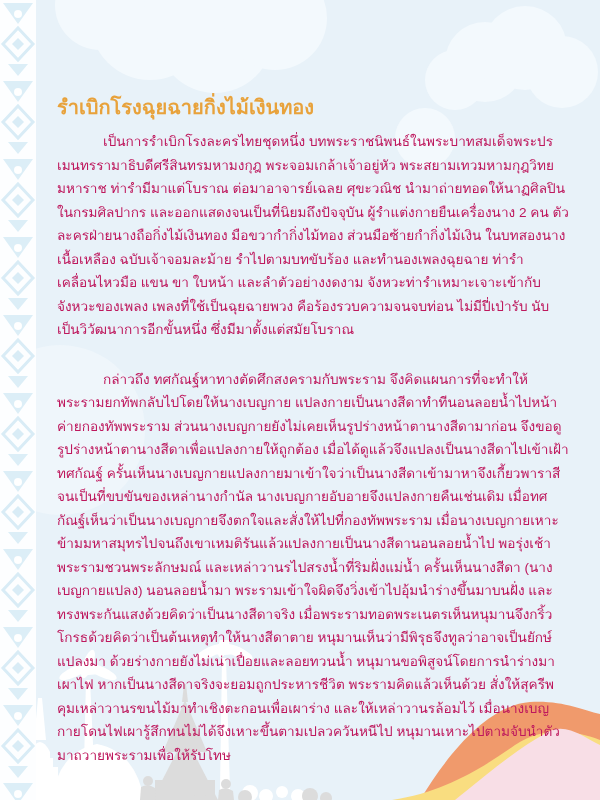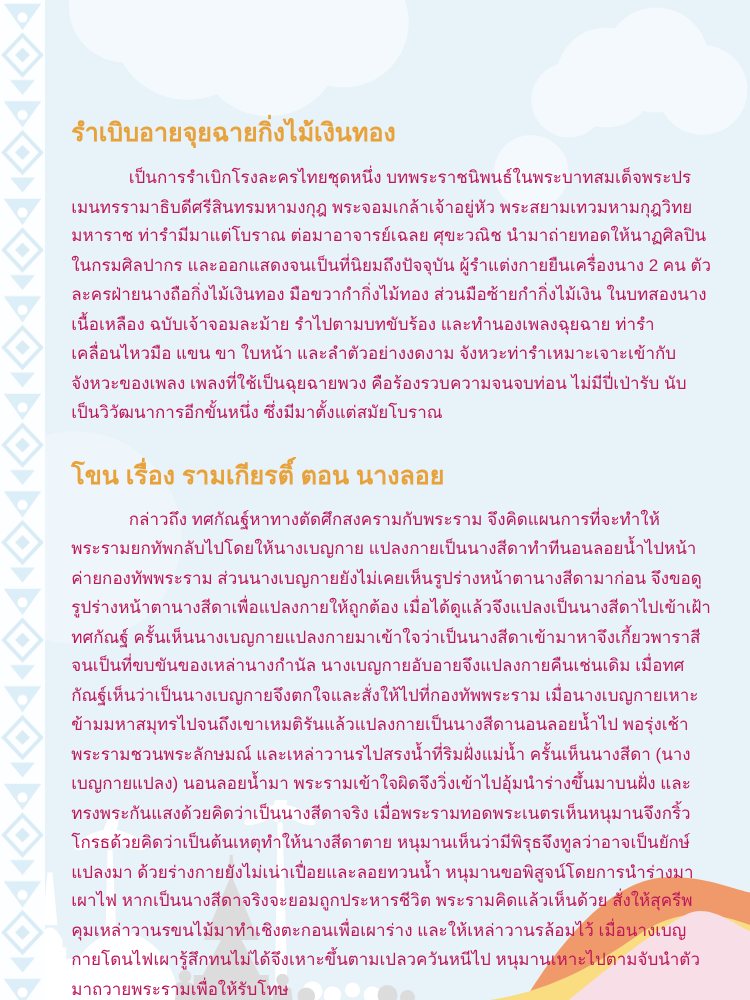--- a/index.html
+++ b/index.html
@@ -159,24 +159,23 @@
       </g>
 
       <path d="M420,160 C450,110 490,65 530,62 C562,60 582,70 600,74 L600,160 Z" fill="#F09A6C"></path>
       <path d="M392,160 C445,152 482,128 515,105 C548,84 578,92 600,100 L600,160 Z" fill="#F9DD80"></path>
       <path d="M455,160 C490,132 515,110 548,92 C566,82 585,98 600,105 L600,160 Z" fill="#F8DEE6"></path>
     </svg>
   </div>
 
   <div class="content">
     <section>
-      <h2 class="section-heading">รำเบิบอายจุยฉายกิ่งไม้เงินทอง</h2>
+      <h2 class="section-heading">รำเบิกโรงฉุยฉายกิ่งไม้เงินทอง</h2>
       <p class="section-body">เป็นการรำเบิกโรงละครไทยชุดหนึ่ง บทพระราชนิพนธ์ในพระบาทสมเด็จพระปรเมนทรรามาธิบดีศรีสินทรมหามงกุฎ พระจอมเกล้าเจ้าอยู่หัว พระสยามเทวมหามกุฎวิทยมหาราช ท่ารำมีมาแต่โบราณ ต่อมาอาจารย์เฉลย ศุขะวณิช นำมาถ่ายทอดให้นาฏศิลปินในกรมศิลปากร และออกแสดงจนเป็นที่นิยมถึงปัจจุบัน ผู้รำแต่งกายยืนเครื่องนาง 2 คน ตัวละครฝ่ายนางถือกิ่งไม้เงินทอง มือขวากำกิ่งไม้ทอง ส่วนมือซ้ายกำกิ่งไม้เงิน ในบทสองนางเนื้อเหลือง ฉบับเจ้าจอมละม้าย รำไปตามบทขับร้อง และทำนองเพลงฉุยฉาย ท่ารำเคลื่อนไหวมือ แขน ขา ใบหน้า และลำตัวอย่างงดงาม จังหวะท่ารำเหมาะเจาะเข้ากับจังหวะของเพลง เพลงที่ใช้เป็นฉุยฉายพวง คือร้องรวบความจนจบท่อน ไม่มีปี่เป่ารับ นับเป็นวิวัฒนาการอีกขั้นหนึ่ง ซึ่งมีมาตั้งแต่สมัยโบราณ</p>
     </section>
 
     <section>
-      <h2 class="section-heading">โขน เรื่อง รามเกียรติ์ ตอน นางลอย</h2>
       <p class="section-body">กล่าวถึง ทศกัณฐ์หาทางตัดศึกสงครามกับพระราม จึงคิดแผนการที่จะทำให้พระรามยกทัพกลับไปโดยให้นางเบญกาย แปลงกายเป็นนางสีดาทำทีนอนลอยน้ำไปหน้าค่ายกองทัพพระราม ส่วนนางเบญกายยังไม่เคยเห็นรูปร่างหน้าตานางสีดามาก่อน จึงขอดูรูปร่างหน้าตานางสีดาเพื่อแปลงกายให้ถูกต้อง เมื่อได้ดูแล้วจึงแปลงเป็นนางสีดาไปเข้าเฝ้าทศกัณฐ์ ครั้นเห็นนางเบญกายแปลงกายมาเข้าใจว่าเป็นนางสีดาเข้ามาหาจึงเกี้ยวพาราสีจนเป็นที่ขบขันของเหล่านางกำนัล นางเบญกายอับอายจึงแปลงกายคืนเช่นเดิม เมื่อทศกัณฐ์เห็นว่าเป็นนางเบญกายจึงตกใจและสั่งให้ไปที่กองทัพพระราม เมื่อนางเบญกายเหาะข้ามมหาสมุทรไปจนถึงเขาเหมติรันแล้วแปลงกายเป็นนางสีดานอนลอยน้ำไป พอรุ่งเช้าพระรามชวนพระลักษมณ์ และเหล่าวานรไปสรงน้ำที่ริมฝั่งแม่น้ำ ครั้นเห็นนางสีดา (นางเบญกายแปลง) นอนลอยน้ำมา พระรามเข้าใจผิดจึงวิ่งเข้าไปอุ้มนำร่างขึ้นมาบนฝั่ง และทรงพระกันแสงด้วยคิดว่าเป็นนางสีดาจริง เมื่อพระรามทอดพระเนตรเห็นหนุมานจึงกริ้วโกรธด้วยคิดว่าเป็นต้นเหตุทำให้นางสีดาตาย หนุมานเห็นว่ามีพิรุธจึงทูลว่าอาจเป็นยักษ์แปลงมา ด้วยร่างกายยังไม่เน่าเปื่อยและลอยทวนน้ำ หนุมานขอพิสูจน์โดยการนำร่างมาเผาไฟ หากเป็นนางสีดาจริงจะยอมถูกประหารชีวิต พระรามคิดแล้วเห็นด้วย สั่งให้สุครีพคุมเหล่าวานรขนไม้มาทำเชิงตะกอนเพื่อเผาร่าง และให้เหล่าวานรล้อมไว้ เมื่อนางเบญกายโดนไฟเผารู้สึกทนไม่ได้จึงเหาะขึ้นตามเปลวควันหนีไป หนุมานเหาะไปตามจับนำตัวมาถวายพระรามเพื่อให้รับโทษ</p>
     </section>
 
   </div>
 
 </div>
 
 </body></html>

